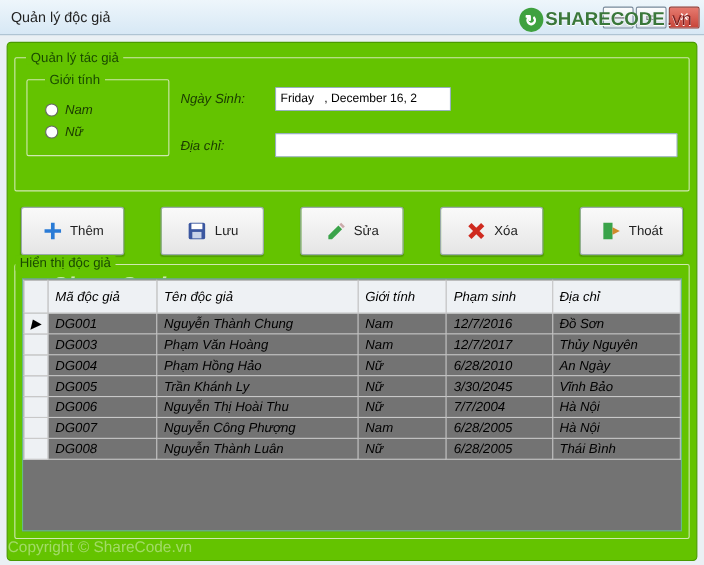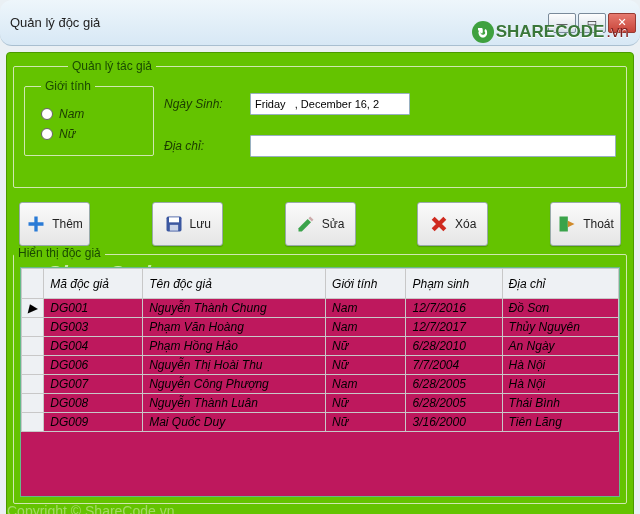--- a/index.html
+++ b/index.html
@@ -6,29 +6,28 @@
   body {
     font-family: "Segoe UI", Tahoma, sans-serif;
     font-size: 12px;
     background: #eaf0f4;
     width: 640px;
     height: 514px;
     overflow: hidden;
   }
   
   .titlebar {
-    height: 46px;
+    height: 32px;
     background: linear-gradient(#eef6fb,#d7e8f5);
     border-bottom: 1px solid #a9bfd0;
     display: flex;
     align-items: center;
     padding: 0 4px 0 10px;
     font-size: 13px;
     color: #222;
-    border-radius: 12px;
   }
   .titlebar .title { flex: 1; }
   .winbtns { display: flex; gap: 2px; }
   .winbtn {
     width: 28px; height: 20px;
     border: 1px solid #7a8a9a;
     background: linear-gradient(#fdfdfd,#d6e0ea);
     border-radius: 2px;
     display:flex;align-items:center;justify-content:center;
     font-size:11px;color:#333;
@@ -52,21 +51,20 @@
     border-radius: 2px;
     margin: 0 0 10px 0;
     padding: 14px 10px 10px 10px;
     position: relative;
   }
   fieldset.groupbox > legend {
     padding: 0 4px;
     color: #1a4a00;
     font-size: 12px;
     background: #64c300;
-    margin-left: 44px;
   }
   .formarea { display: flex; gap: 10px; }
   .colA { flex: 0 0 250px; }
   .colB { flex: 0 0 130px; margin-top:-8px;}
   .colC { flex: 1; }
   .label { color: #1a3a00; font-style: italic; width: 86px; display:inline-block; }
   .input {
     height: 22px;
     background: #fff;
     border: 1px solid #8aa; border-color:#98b0c0;
@@ -83,33 +81,33 @@
     border-radius: 2px;
   }
   fieldset.gender legend { padding:0 4px; color:#1a4a00; background:#64c300;}
   .radio-row { display:flex; align-items:center; gap:6px; color:#1a3a00; font-style:italic; margin:6px 0;}
   .radio { width:12px;height:12px;border:1px solid #666;border-radius:50%;background:#fff;}
   .datebox { display:flex; align-items:center; }
   .datebox .input { width: 160px; flex:none; font-size:11px;}
   
   .toolbar { display:flex; justify-content:space-between; padding: 4px 6px 8px; gap:10px;}
   .btn {
-    width: 71px; height: 44px;
+    width: 94px; height: 44px;
     background: linear-gradient(#fafafa,#e5e5e5);
     border:1px solid #9aa; border-radius:3px;
     display:flex; align-items:center; justify-content:center; gap:6px;
     box-shadow: 0 1px 1px rgba(0,0,0,0.2);
     font-size:12px; color:#222;
   }
   .btn svg { width:20px;height:20px; }
   
   .wm { position:absolute; top: 208px; left: 40px; color:rgba(255,255,255,0.65); font-style:italic; font-size:22px; font-weight:bold; pointer-events:none;}
   .gridbox { border:1px solid #cfe8b0; padding: 12px 6px 6px; border-radius:2px; height: 250px; position:relative;}
   .gridbox > .legend { position:absolute; top:-9px; left:0; background:#64c300; padding:0 4px; color:#1a4a00;}
-  .gridwrap { background:#be185d; border:1px solid #6b8; height: 100%; overflow:auto;}
+  .gridwrap { background:#737373; border:1px solid #6b8; height: 100%; overflow:auto;}
   table { border-collapse: collapse; width:100%; font-size:12px; font-style:italic;}
   th, td { border:1px solid #c8c8c8; padding:2px 6px; text-align:left; white-space:nowrap;}
   th { background:#eef1f4; font-weight:normal; height:30px; font-style:italic;}
   th.rowhead, td.rowhead { width:18px; background:#eef1f4; text-align:center; color:#555;}
   tr.sel td.rowhead { color:#000; }
   .wm2 { position:absolute; bottom:4px; left:0; right:0; color:rgba(255,255,255,0.4); font-size:14px; pointer-events:none;}
   .logo {
     position:absolute; top:-32px; right:4px;
     font-weight:bold; font-size:17px; color:#3a773a;
     display:flex;align-items:center;gap:2px;
@@ -244,20 +242,28 @@
               <tr>
                 <td class="rowhead"></td>
                 <td>DG004</td>
                 <td>Phạm Hồng Hảo</td>
                 <td>Nữ</td>
                 <td>6/28/2010</td>
                 <td>An Ngày</td>
               </tr>
               <tr>
                 <td class="rowhead"></td>
+                <td>DG005</td>
+                <td>Trần Khánh Ly</td>
+                <td>Nữ</td>
+                <td>3/30/2045</td>
+                <td>Vĩnh Bảo</td>
+              </tr>
+              <tr>
+                <td class="rowhead"></td>
                 <td>DG006</td>
                 <td>Nguyễn Thị Hoài Thu</td>
                 <td>Nữ</td>
                 <td>7/7/2004</td>
                 <td>Hà Nội</td>
               </tr>
               <tr>
                 <td class="rowhead"></td>
                 <td>DG007</td>
                 <td>Nguyễn Công Phượng</td>
@@ -266,28 +272,20 @@
                 <td>Hà Nội</td>
               </tr>
               <tr>
                 <td class="rowhead"></td>
                 <td>DG008</td>
                 <td>Nguyễn Thành Luân</td>
                 <td>Nữ</td>
                 <td>6/28/2005</td>
                 <td>Thái Bình</td>
               </tr>
-              <tr>
-                <td class="rowhead"></td>
-                <td>DG009</td>
-                <td>Mai Quốc Duy</td>
-                <td>Nữ</td>
-                <td>3/16/2000</td>
-                <td>Tiên Lãng</td>
-              </tr>
             </tbody>
         </table>
       </div>
     </div>
 
     <div class="wm2">Copyright © ShareCode.vn</div>
 
   </div>
 </div>
 

